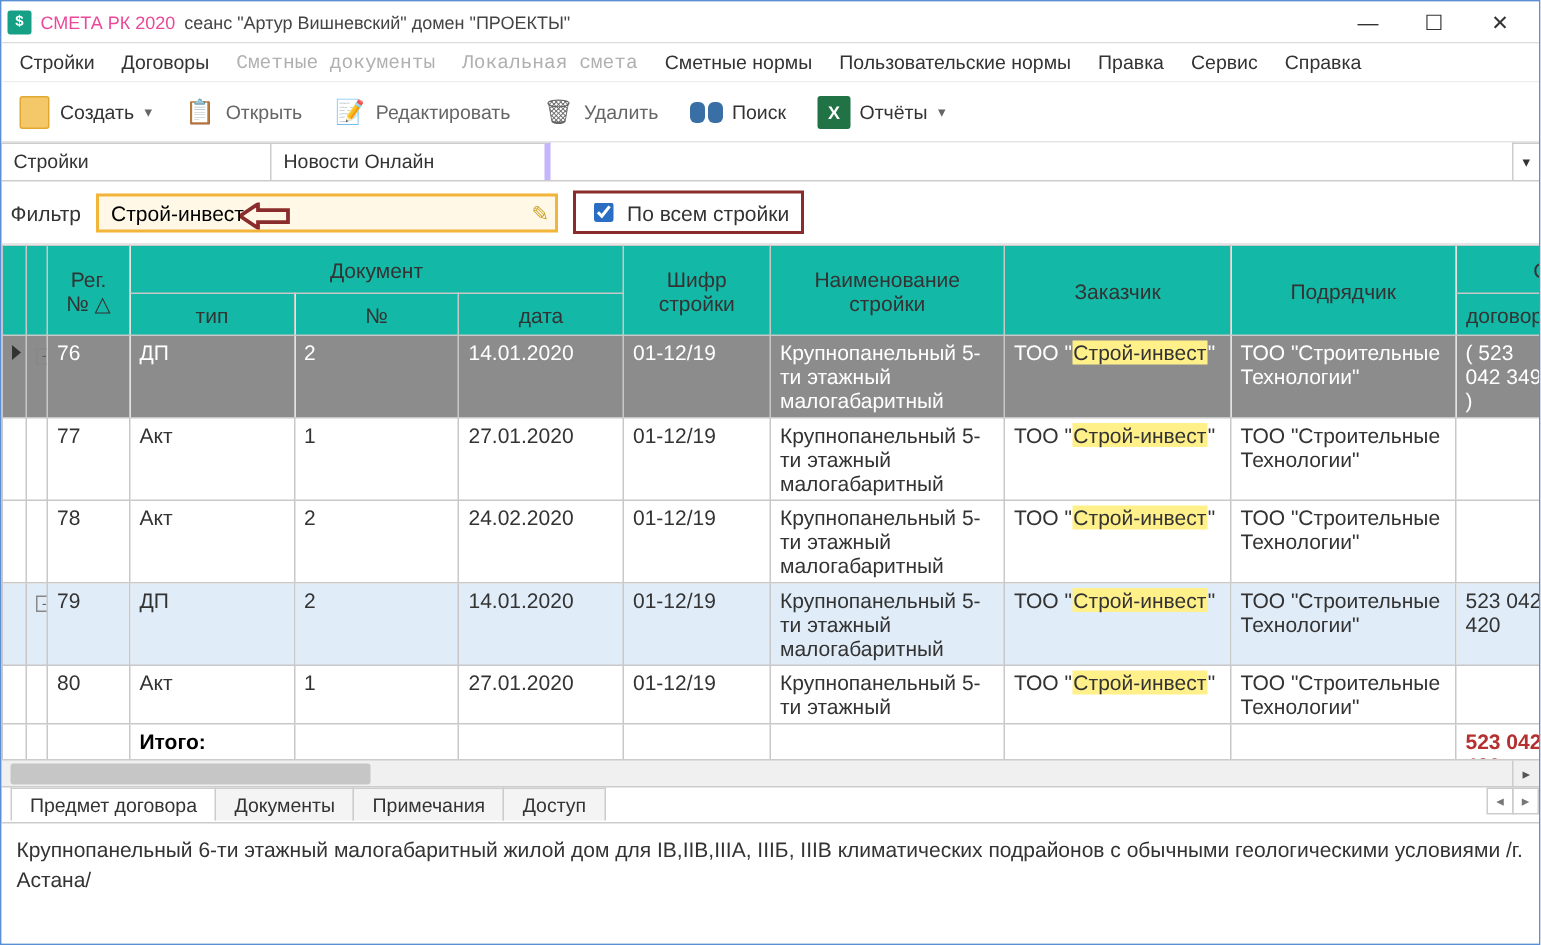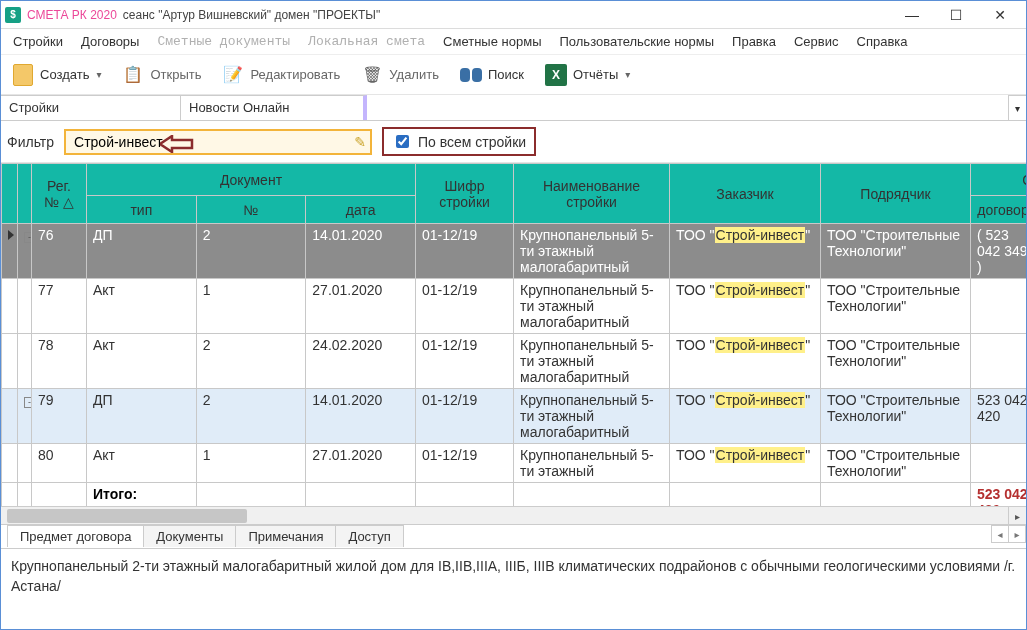--- a/index.html
+++ b/index.html
@@ -276,15 +276,15 @@
     <div class="btab active">Предмет договора</div>
     <div class="btab">Документы</div>
     <div class="btab">Примечания</div>
     <div class="btab">Доступ</div>
     <div class="scrollbtns">
       <span>◂</span>
       <span>▸</span>
     </div>
   </div>
 
-  <div class="detail">Крупнопанельный 2-ти этажный малогабаритный жилой дом для IВ,IIВ,IIIА, IIIБ, IIIВ климатических подрайонов с обычными геологическими условиями /г. Астана/</div>
+  <div class="detail">Крупнопанельный 6-ти этажный малогабаритный жилой дом для IВ,IIВ,IIIА, IIIБ, IIIВ климатических подрайонов с обычными геологическими условиями /г. Астана/</div>
 
 </div>
 
 </body></html>

